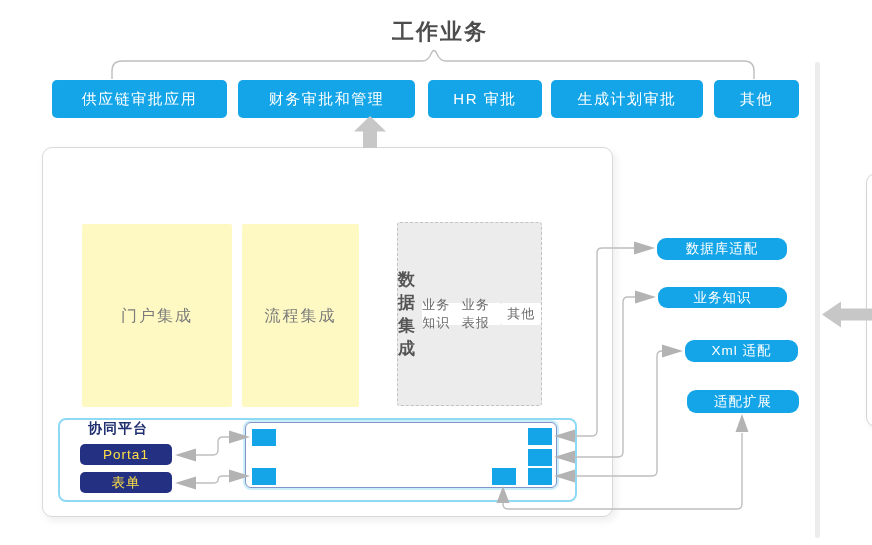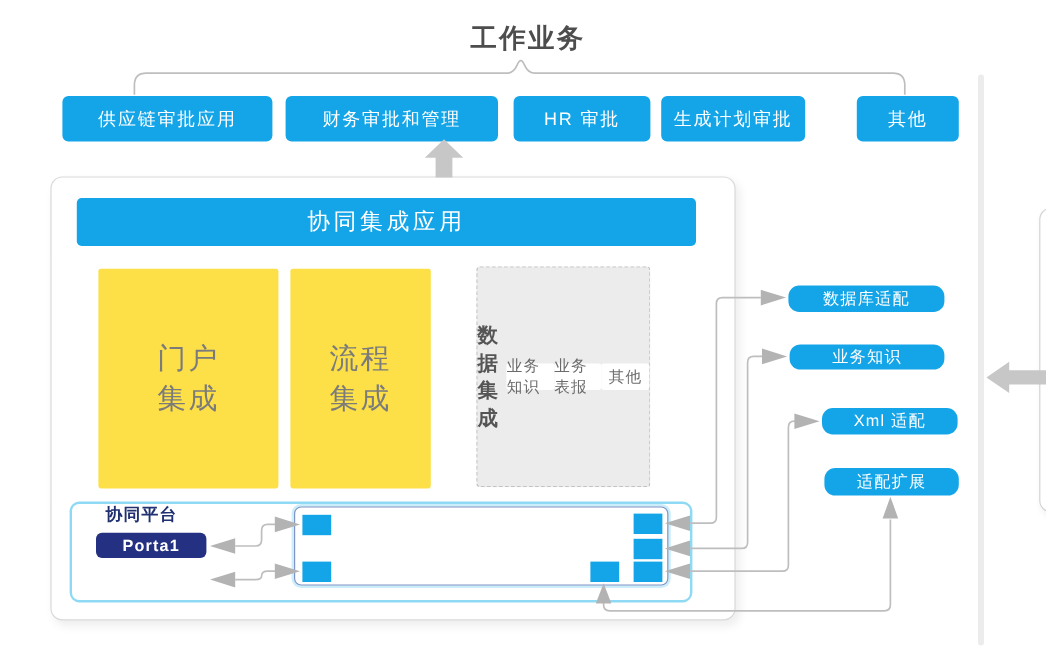--- a/index.html
+++ b/index.html
@@ -33,22 +33,22 @@
     left:42px;top:147px;width:571px;height:370px;background:#fff;
     border:1.5px solid #d9d9d9;border-radius:10px;
     box-shadow:3px 4px 8px rgba(0,0,0,0.07);
   }
   .header-bar{
     left:64px;top:165px;width:516px;height:40px;border-radius:4px;
     background:var(--accent-blue,#14a5e8);color:#fff;font-size:19px;
     letter-spacing:3px;
   }
   .gray-col{
-    background:#fde047;color:#7b7b7b;font-size:24px;letter-spacing:2px;
-    flex-direction:column;line-height:33px;border-radius:2px;
+    background:#fef9c3;color:#7b7b7b;font-size:16px;letter-spacing:2px;
+    line-height:33px;border-radius:2px;
   }
   .dash-box{
     left:397px;top:222px;width:145px;height:184px;background:#ececec;
     border:1.5px dashed #c2c2c2;border-radius:3px;
     display:flex;flex-direction:row;align-items:center;padding-top:5px;
   }
   .dash-title{font-size:17px;font-weight:600;color:#555;letter-spacing:2px;margin:2px 0 8px 0;}
   .dash-item{
     width:124px;height:22px;background:#fff;border-radius:2px;margin-bottom:5px;
     display:flex;align-items:center;justify-content:center;
@@ -56,23 +56,22 @@
   }
   .platform-box{
     left:58px;top:418px;width:519px;height:84px;border:2px solid #8edaf5;border-radius:8px;
     background:transparent;
   }
   .platform-label{
     left:88px;top:420px;width:70px;font-size:14px;font-weight:bold;color:#203070;
     letter-spacing:1px;
   }
   .pill{
-    background:var(--navy,#243081);color:#ffffff;font-size:13.5px;border-radius:5px;
+    background:var(--navy,#243081);color:#fde047;font-size:13.5px;border-radius:5px;
     letter-spacing:1px;
-    font-weight:bold;
   }
   .dee-box{
     left:245px;top:422px;width:312px;height:66px;background:#fff;
     border:1.5px solid #8294c6;border-radius:6px;
     box-shadow:0 0 0 2px rgba(142,218,245,0.45);
   }
   .dee-label{
     left:277px;top:447px;width:212px;text-align:center;
     font-size:14.5px;font-weight:bold;color:#4d4d4d;letter-spacing:1px;
   }
@@ -91,46 +90,46 @@
 </head>
 <body>
 
 <div class="canvas">
 
   <div class="abs diagram-title">工作业务</div>
 
   <div class="abs flexc blue-node" style="left:52px;top:80px;width:175px;height:38px;">供应链审批应用</div>
   <div class="abs flexc blue-node" style="left:238px;top:80px;width:177px;height:38px;">财务审批和管理</div>
   <div class="abs flexc blue-node" style="left:428px;top:80px;width:114px;height:38px;">HR 审批</div>
-  <div class="abs flexc blue-node" style="left:551px;top:80px;width:120px;height:38px;">生成计划审批</div>
+  <div class="abs flexc blue-node" style="left:551px;top:80px;width:152px;height:38px;">生成计划审批</div>
   <div class="abs flexc blue-node" style="left:714px;top:80px;width:85px;height:38px;">其他</div>
 
   <div class="abs container"></div>
 
-  <div class="abs flexc header-bar">协同集成应用</div>
 
   <div class="abs flexc gray-col" style="left:82px;top:224px;width:150px;height:183px;">
     <span>门户</span>
     <span>集成</span>
   </div>
   <div class="abs flexc gray-col" style="left:242px;top:224px;width:117px;height:183px;">
     <span>流程</span>
     <span>集成</span>
   </div>
 
   <div class="abs dash-box">
     <div class="dash-title">数据集成</div>
     <div class="dash-item">业务知识</div>
     <div class="dash-item">业务表报</div>
     <div class="dash-item">其他</div>
   </div>
 
   <div class="abs platform-box"></div>
   <div class="abs platform-label">协同平台</div>
   <div class="abs flexc pill" style="left:80px;top:444px;width:92px;height:21px;">Porta1</div>
+  <div class="abs flexc pill" style="left:80px;top:472px;width:92px;height:21px;">表单</div>
 
   <div class="abs dee-box"></div>
   <div class="sq" style="left:252px;top:429px;"></div>
   <div class="sq" style="left:252px;top:468px;"></div>
   <div class="sq" style="left:492px;top:468px;"></div>
   <div class="sq" style="left:528px;top:428px;"></div>
   <div class="sq" style="left:528px;top:449px;"></div>
   <div class="sq" style="left:528px;top:468px;"></div>
 
   <div class="abs flexc adapter" style="left:657px;top:238px;width:130px;height:22px;">数据库适配</div>

